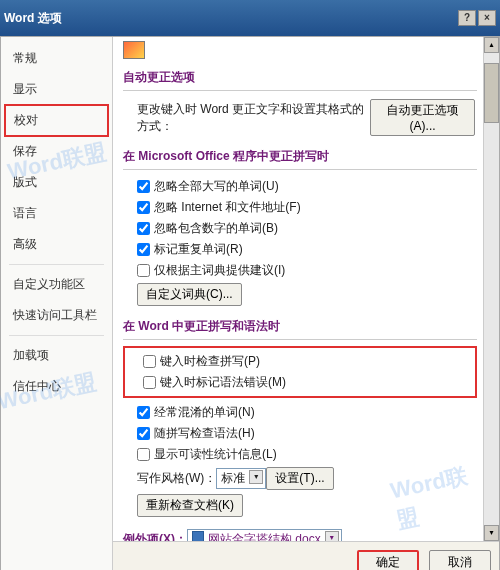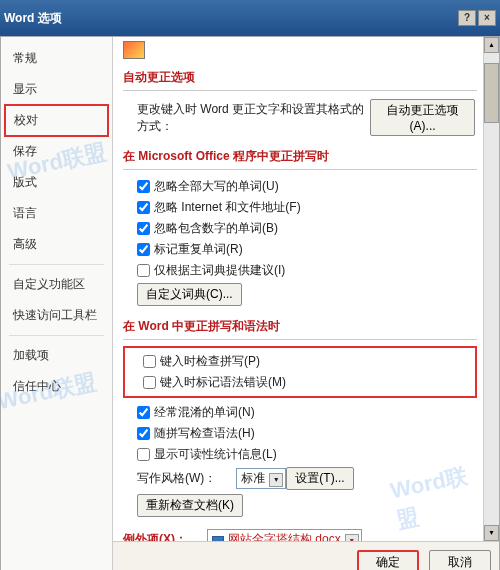--- a/index.html
+++ b/index.html
@@ -99,21 +99,21 @@
   }
   .strack { flex: 1; }
   .swatch {
     width: 22px; height: 18px;
     border: 1px solid #7a7a7a;
     background: linear-gradient(135deg,#ff6a3c,#ffd24a);
     margin-bottom: 4px;
   }
   .section-head {
     font-weight: bold;
-    color: #b91c1c;
+    color: #701a75;
     padding: 4px 0;
     border-bottom: 1px solid #ccc;
     margin: 6px 0 6px 0;
   }
   .row {
     display: flex;
     align-items: center;
     gap: 0;
     padding: 2px 2px 2px 14px;
     color: #222;
@@ -121,23 +121,23 @@
   .row input[type=checkbox] { margin: 0 4px 0 0; }
   .btn {
     background: #f2f1ea;
     border: 1px solid #8a8a8a;
     padding: 2px 8px;
     font-size: 12px;
     font-family: inherit;
     border-radius: 2px;
   }
   .dropdown {
-    display: inline-flex; align-items: flex-end;
+    display: inline-flex; align-items: flex-start;
     border: 1px solid #7f9db9; background: #fff;
-    padding: 1px 2px 1px 4px; gap: 4px; margin-left: 20px;
+    padding: 1px 2px 1px 4px; gap: 4px;
   }
   .dropdown .dd-btn {
     width: 14px; height: 14px;
     background: #e8e8e8; border: 1px solid #999;
     font-size: 8px; text-align: center; line-height: 12px;
   }
   .redbox {
     border: 2px solid #e03030;
     padding: 3px 4px;
     margin: 4px 0;

